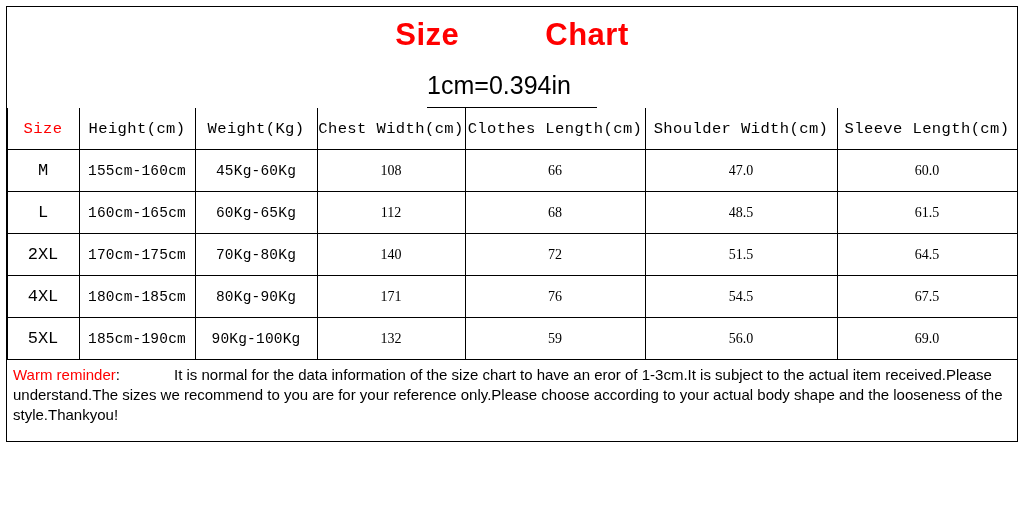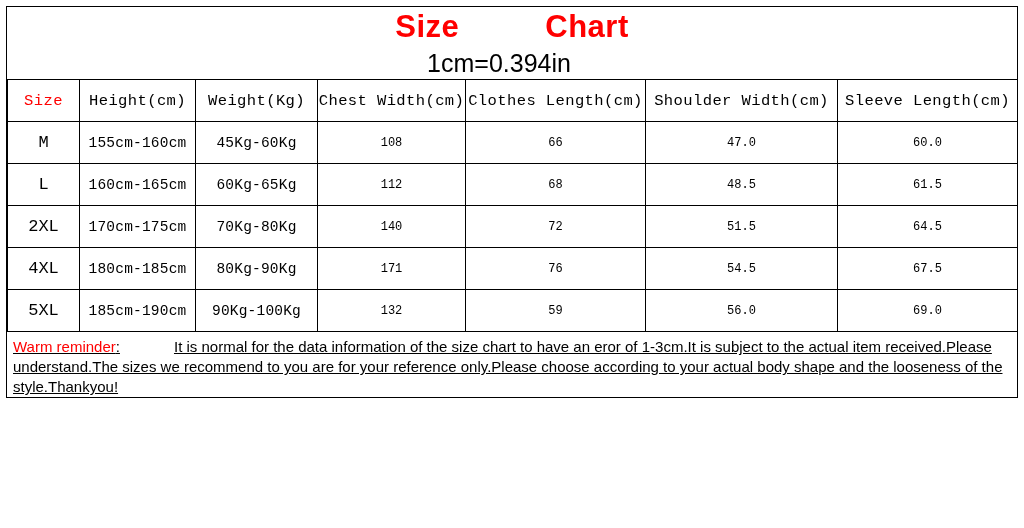--- a/index.html
+++ b/index.html
@@ -9,26 +9,27 @@
   }
   body {
     width: 1024px;
     height: 528px;
     font-family: "Liberation Sans", sans-serif;
     color: #000000;
     overflow: hidden;
   }
   .sheet {
     width: 1012px;
-    height: 392px;
+    height: 436px;
     margin: 6px;
     border: 1px solid #000000;
     box-sizing: border-box;
     display: flex;
     flex-direction: column;
+    align-items: center;
   }
   .title-row {
     height: 56px;
     display: flex;
     align-items: center;
     justify-content: center;
     gap: 86px;
     border-bottom: none;
   }
   .title-word {
@@ -76,39 +77,38 @@
   table.size-table td.size-cell {
     font-family: "Liberation Mono", monospace;
     font-size: 17px;
   }
   table.size-table td.mono-cell {
     font-family: Liberation Mono, monospace;
     font-size: 14.5px;
     letter-spacing: 0.2px;
   }
   table.size-table td.num-cell {
-    font-family: Liberation Mono, monospace;
-    font-size: 12px;
+    font-family: Liberation Serif, serif;
+    font-size: 14px;
   }
   col.c-size { width: 72px; }
   col.c-height { width: 116px; }
   col.c-weight { width: 122px; }
   col.c-chest { width: 148px; }
   col.c-length { width: 180px; }
   col.c-shoulder { width: 192px; }
   col.c-sleeve { width: 180px; }
 
   .note {
     flex: 1;
     padding: 5px 6px 0 6px;
     font-size: 15px;
     line-height: 1.33;
     color: #000000;
     box-sizing: border-box;
-    text-decoration: underline;
   }
   .note .warn {
     color: #ff0000;
   }
   .note .indent {
     display: inline-block;
     width: 54px;
   }
 </style>
 </head>

